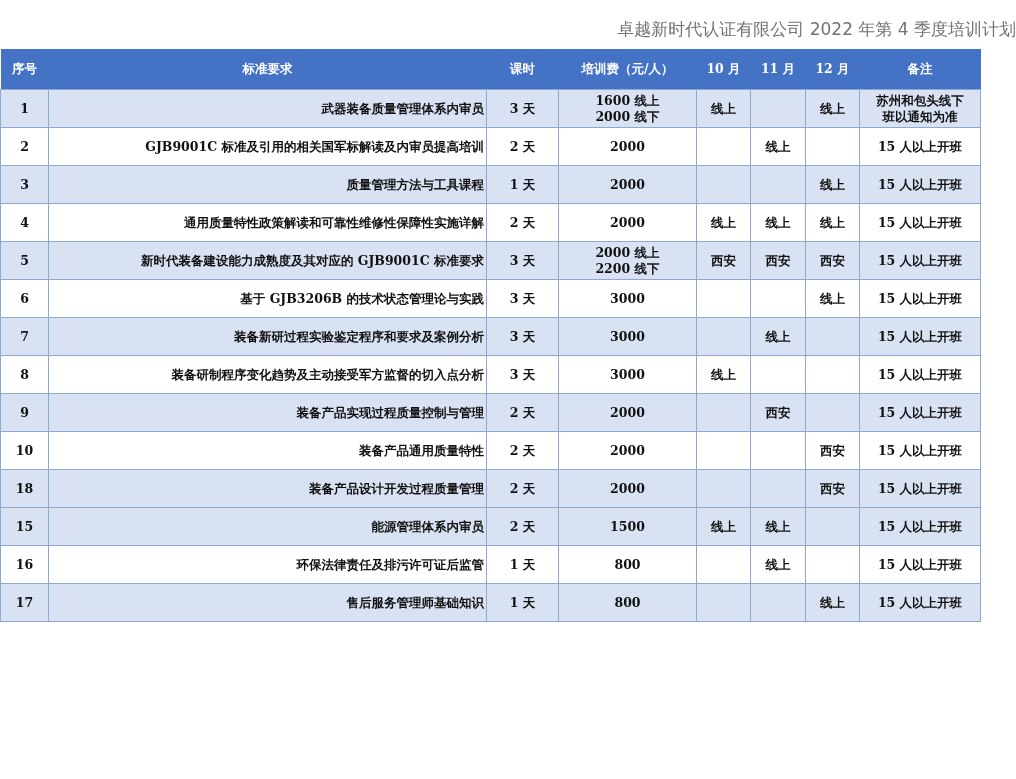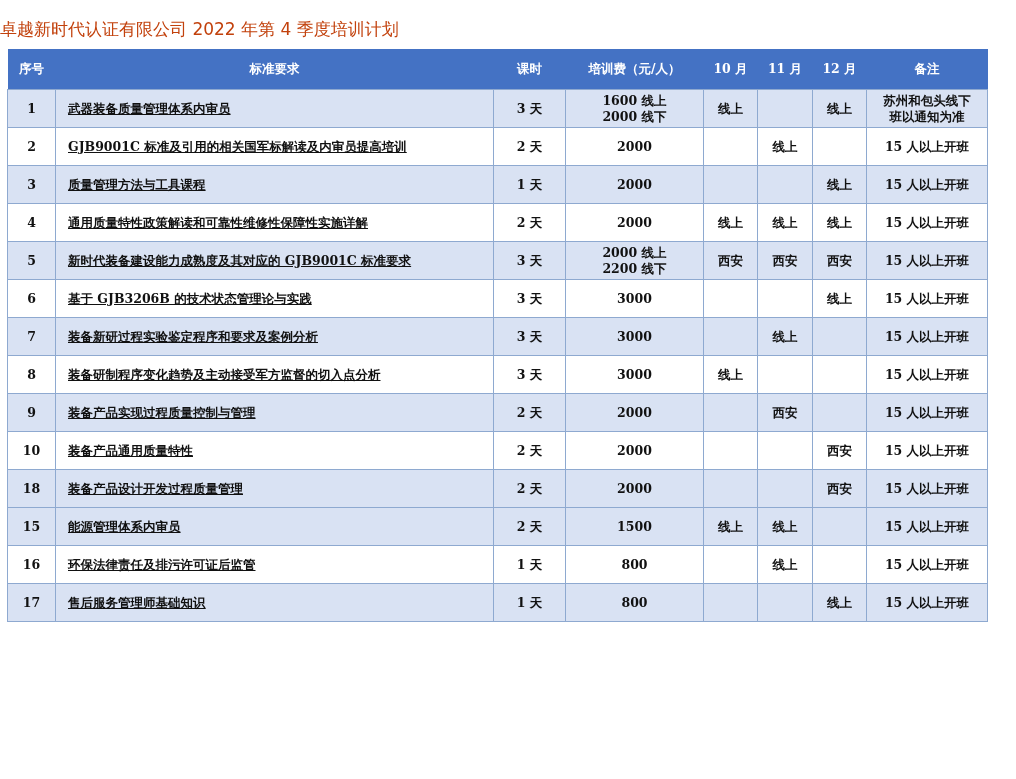--- a/index.html
+++ b/index.html
@@ -1,37 +1,37 @@
 <!DOCTYPE html>
 <html><head>
 <meta charset="utf-8">
 <style>
   html, body { margin: 0; padding: 0; background: #ffffff; }
   body { width: 1016px; height: 779px; position: relative; overflow: hidden; font-family: "DejaVu Sans", "Liberation Sans", sans-serif; }
   .title {
-    position: absolute; left: 0; top: 18px; width: 1016px; text-align: left;
-    font-size: 17px; color: #c2410c; font-family: "DejaVu Sans", sans-serif;
+    position: absolute; left: 0; top: 18px; width: 1016px; text-align: right;
+    font-size: 17px; color: #737373; font-family: "DejaVu Sans", sans-serif;
   }
   table.plan {
-    position: absolute; left: 7px; top: 49px; width: 980px;
+    position: absolute; left: 0; top: 49px; width: 980px;
     border-collapse: collapse; table-layout: fixed;
     font-family: "DejaVu Serif", "Liberation Serif", serif;
     font-weight: bold; font-size: 12.5px; color: #111;
   }
   table.plan th {
     background: #4472c4; color: #ffffff; height: 38px; font-size: 12.5px;
     border: none; text-align: center; font-weight: bold;
   }
   table.plan td {
     border: 1px solid #8ea9d0; height: 37px; text-align: center; vertical-align: middle;
     padding: 0 2px; line-height: 16px;
   }
   table.plan tr.odd td { background: #d9e2f3; }
   table.plan tr.even td { background: #ffffff; }
-  table.plan td.name { text-align: left; padding-left: 12px; text-decoration: underline; }
+  table.plan td.name { text-align: right; padding-left: 12px; }
   .multi span { display: block; }
 </style>
 </head>
 <body>
 
 <div class="title">卓越新时代认证有限公司 2022 年第 4 季度培训计划</div>
 
 <table class="plan">
   <colgroup>
     <col style="width:48px">

